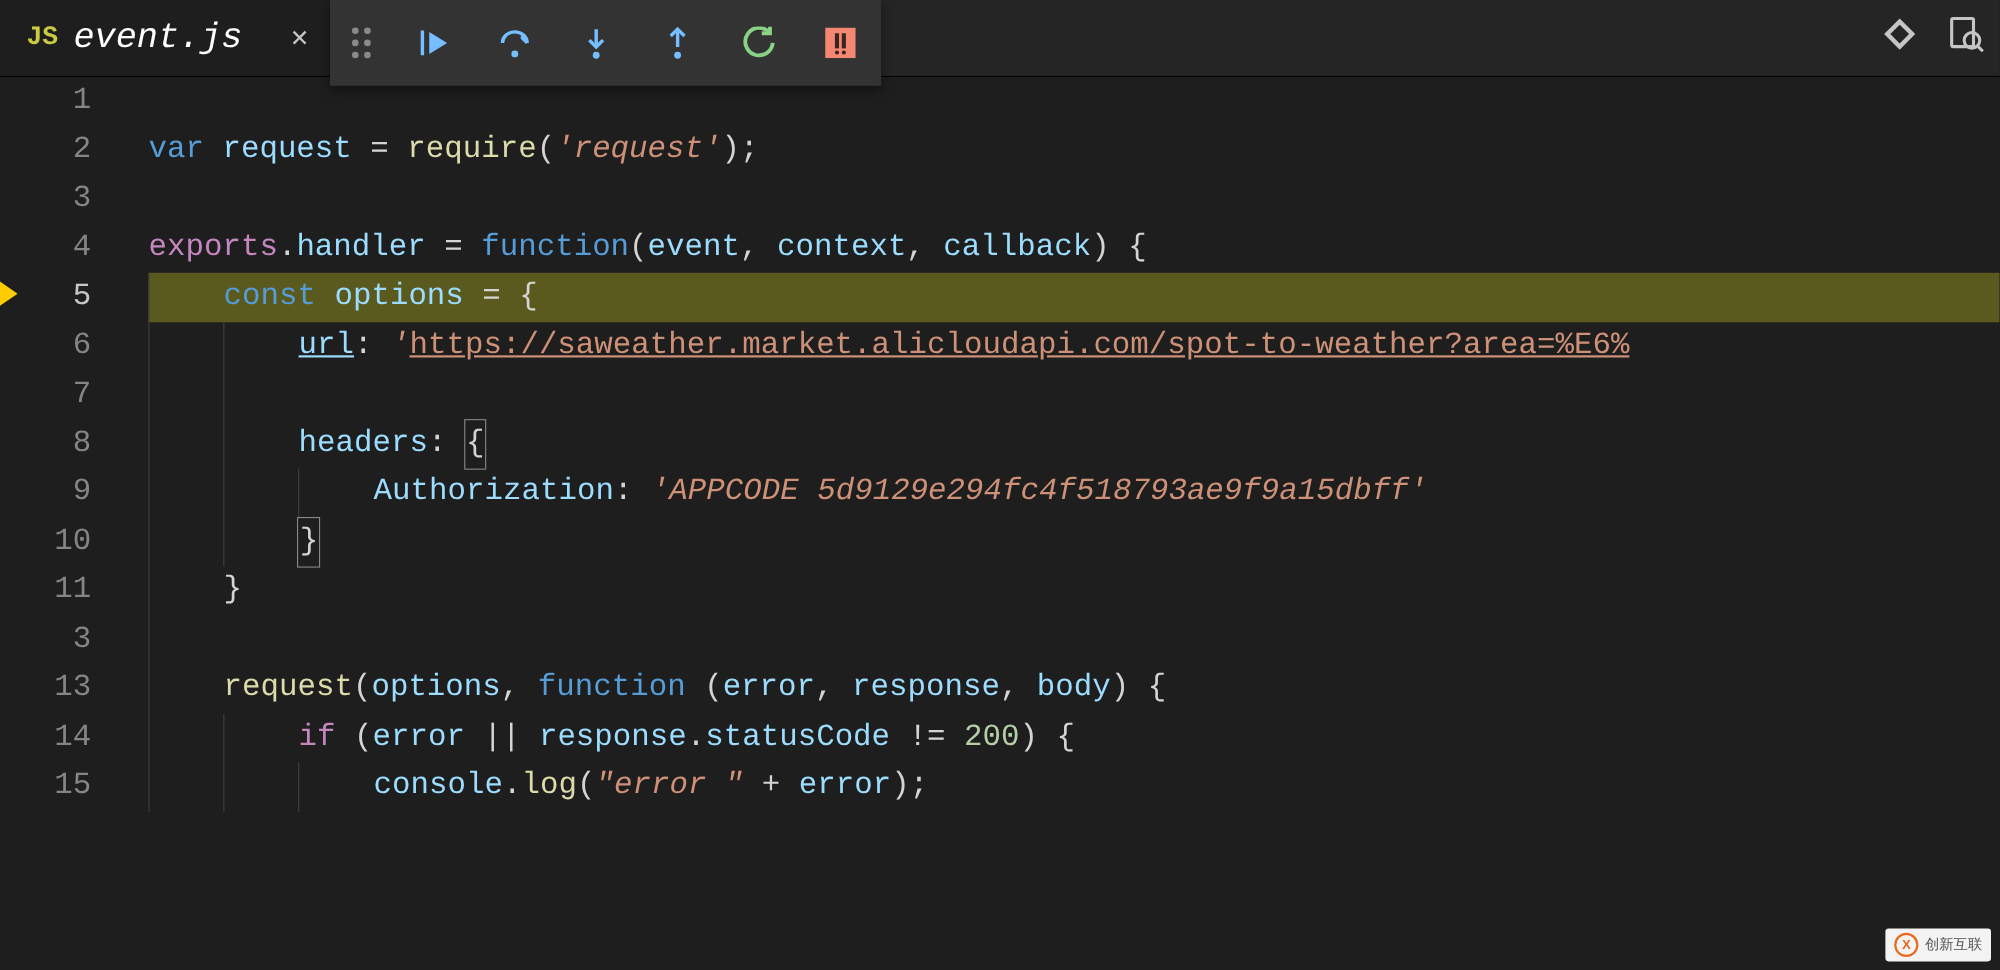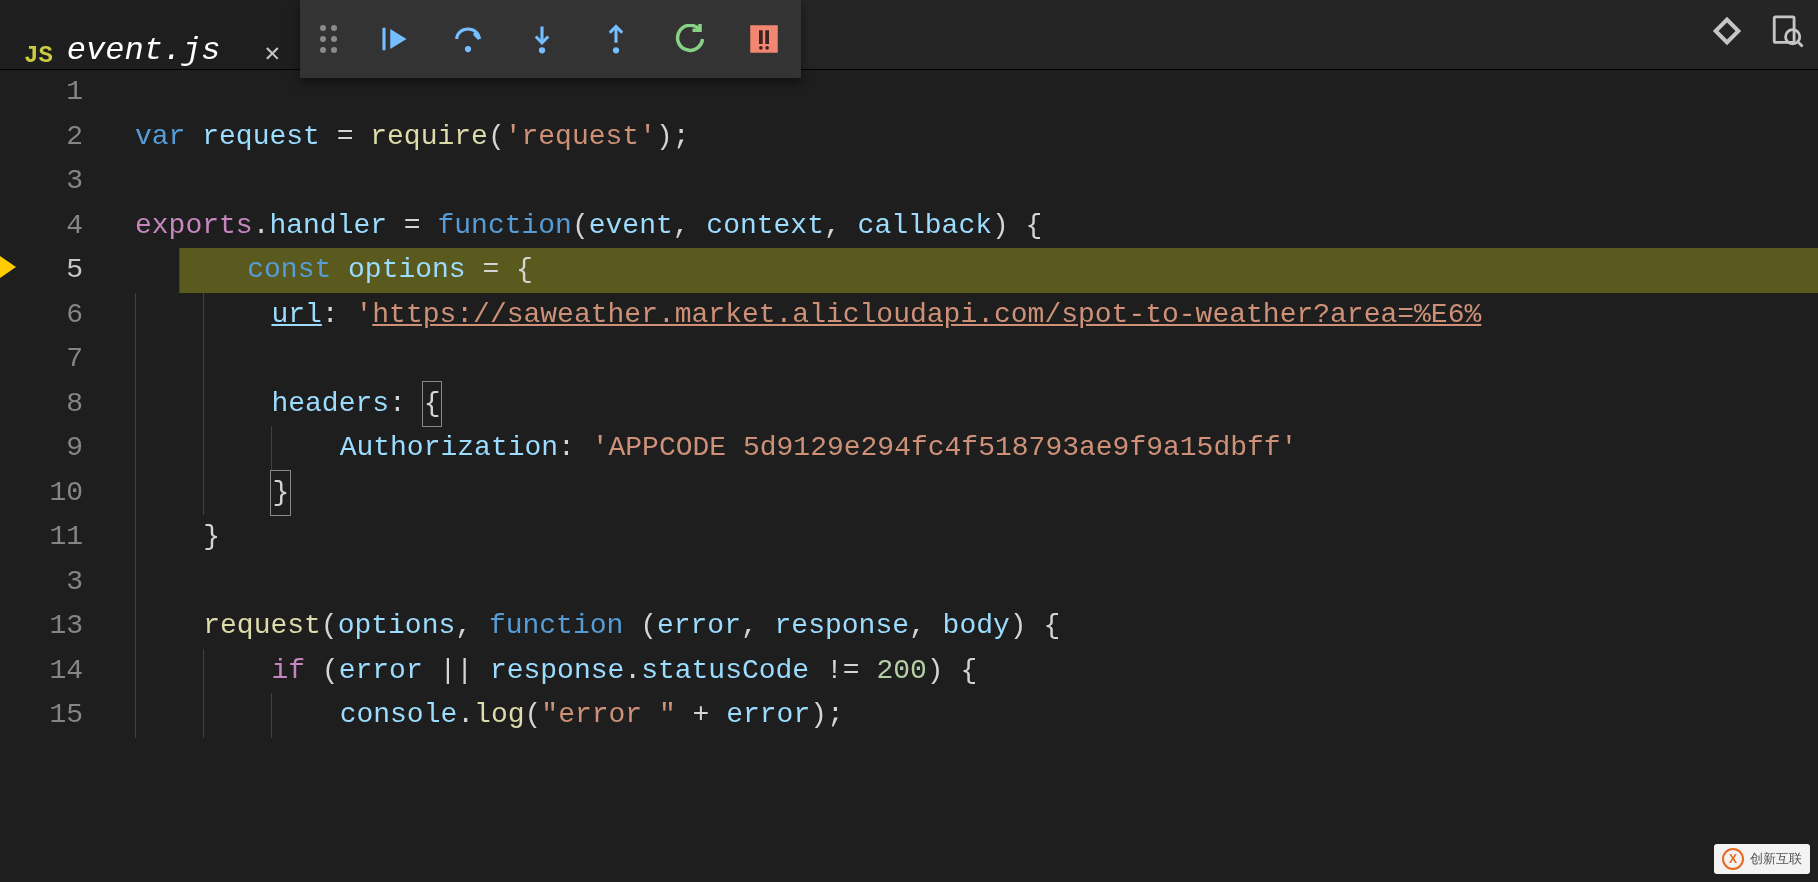--- a/index.html
+++ b/index.html
@@ -38,21 +38,21 @@
   
   .tabbar {
     height:70px;
     background:#252526;
     display:flex;
     align-items:stretch;
     position:relative;
     border-bottom:1px solid #000;
   }
   .tab {
-    display:flex; align-items:flex-end;
+    display:flex; align-items:center;
     padding:0 24px;
     background:var(--bg-tab);
     gap:14px;
     font-style:italic;
     font-size:32px;
     color:#ffffff;
   }
   .tab .js-badge {
     font-style:normal; font-weight:bold;
     color:var(--tab-js);
@@ -119,42 +119,41 @@
     height:44.5px;
     display:flex;
     align-items:center;
     text-align:center;
   }
   .lineno {
     height:44.5px; line-height:44.5px;
   }
   .line.hl {
     background:var(--highlight-line);
-    margin-left:44px;
   }
   .line.hl::before{
     content:""; position:absolute; left:0; height:44.5px; width:8px;
   }
   .bp-marker{
     position:absolute; left:0; top:calc(44.5px*4 + 8px);
     width:0;height:0;
     border-top:11px solid transparent;
     border-bottom:11px solid transparent;
     border-left:16px solid #ffcc00;
   }
   .indent-guide{
     border-left:1px solid #404040;
     display:inline-block;
   }
   
   .tk-kw   {color:var(--keyword);}
   .tk-kw2  {color:var(--keyword2);}
   .tk-id   {color:var(--name);}
   .tk-fn   {color:var(--func);}
-  .tk-str  {color:var(--string);}
+  .tk-str  {color:var(--string);font-style:italic;}
   .tk-num  {color:var(--number);}
   .tk-op   {color:var(--operator);}
   .tk-url  {color:var(--name); text-decoration:underline;}
   .tk-punc {color:#d4d4d4;}
   .bracket-box{
     border:1px solid #888; padding:0 1px; margin:0 -1px;
   }
   .underline-str{color:var(--string);text-decoration:underline;text-decoration-color:var(--string);}
 
   

